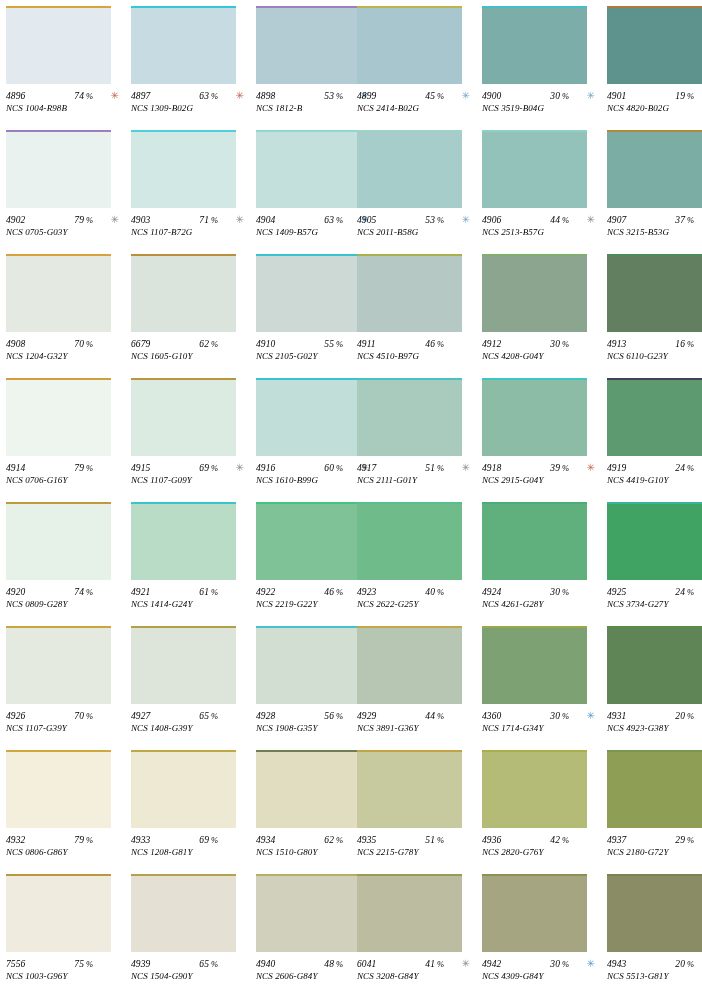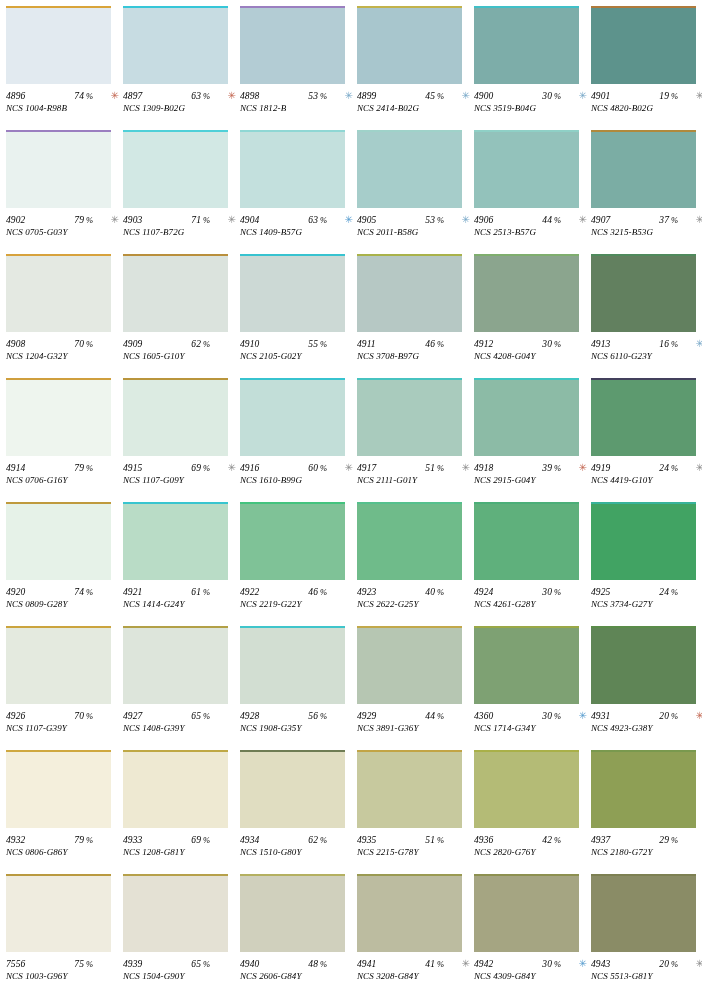--- a/index.html
+++ b/index.html
@@ -25,20 +25,21 @@
     display: flex;
     width: 702px;
     height: 120px;
     box-sizing: border-box;
     margin-bottom: 4px;
   }
   .group {
     display: flex;
     width: 351px;
     box-sizing: border-box;
+    gap: 8px;
   }
   .cell {
     width: 117px;
     box-sizing: border-box;
     padding: 0 6px 0 6px;
     position: relative;
     display: flex;
     flex-direction: column;
   }
   .swatch-wrap {
@@ -314,21 +315,21 @@
             <div class="lab-line2">NCS 1204-G32Y</div>
           </div>
         </div>
         <div class="cell">
           <div class="swatch-wrap">
             <div class="edge" style="background: rgb(185, 143, 60);"></div>
             <div class="swatch" style="background: rgb(219, 227, 221);"></div>
           </div>
           <div class="labels">
             <div class="lab-line1">
-              <span class="code">4909</span>
+              <span class="code">6679</span>
               <span class="pct">62</span>
               <span class="pctsym">%</span>
             </div>
             <div class="lab-line2">NCS 1605-G10Y</div>
           </div>
         </div>
         <div class="cell">
           <div class="swatch-wrap">
             <div class="edge" style="background: rgb(55, 195, 208);"></div>
             <div class="swatch" style="background: rgb(204, 217, 213);"></div>
@@ -348,21 +349,21 @@
           <div class="swatch-wrap">
             <div class="edge" style="background: rgb(169, 178, 74);"></div>
             <div class="swatch" style="background: rgb(182, 200, 196);"></div>
           </div>
           <div class="labels">
             <div class="lab-line1">
               <span class="code">4911</span>
               <span class="pct">46</span>
               <span class="pctsym">%</span>
             </div>
-            <div class="lab-line2">NCS 3708-B97G</div>
+            <div class="lab-line2">NCS 4510-B97G</div>
           </div>
         </div>
         <div class="cell">
           <div class="swatch-wrap">
             <div class="edge" style="background: rgb(127, 174, 110);"></div>
             <div class="swatch" style="background: rgb(139, 165, 142);"></div>
           </div>
           <div class="labels">
             <div class="lab-line1">
               <span class="code">4912</span>
@@ -802,21 +803,21 @@
         </div>
       </div>
       <div class="group">
         <div class="cell">
           <div class="swatch-wrap">
             <div class="edge" style="background: rgb(154, 154, 82);"></div>
             <div class="swatch" style="background: rgb(188, 188, 160);"></div>
           </div>
           <div class="labels">
             <div class="lab-line1">
-              <span class="code">4941</span>
+              <span class="code">6041</span>
               <span class="pct">41</span>
               <span class="pctsym">%</span>
             </div>
             <div class="lab-line2">NCS 3208-G84Y</div>
             <span class="star" style="color: rgb(141, 141, 141);">✳</span>
           </div>
         </div>
         <div class="cell">
           <div class="swatch-wrap">
             <div class="edge" style="background: rgb(141, 144, 80);"></div>

